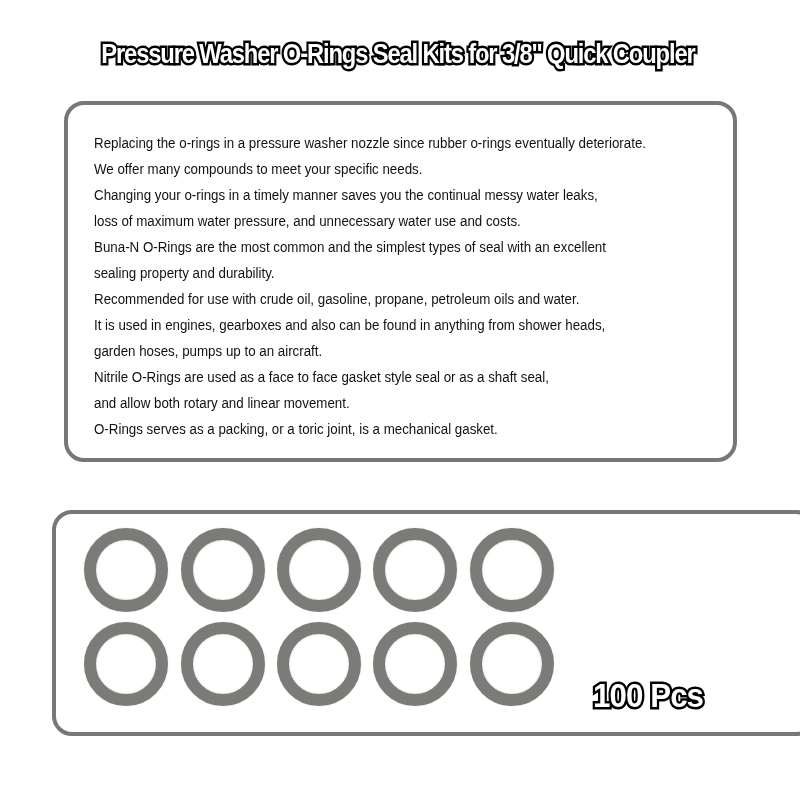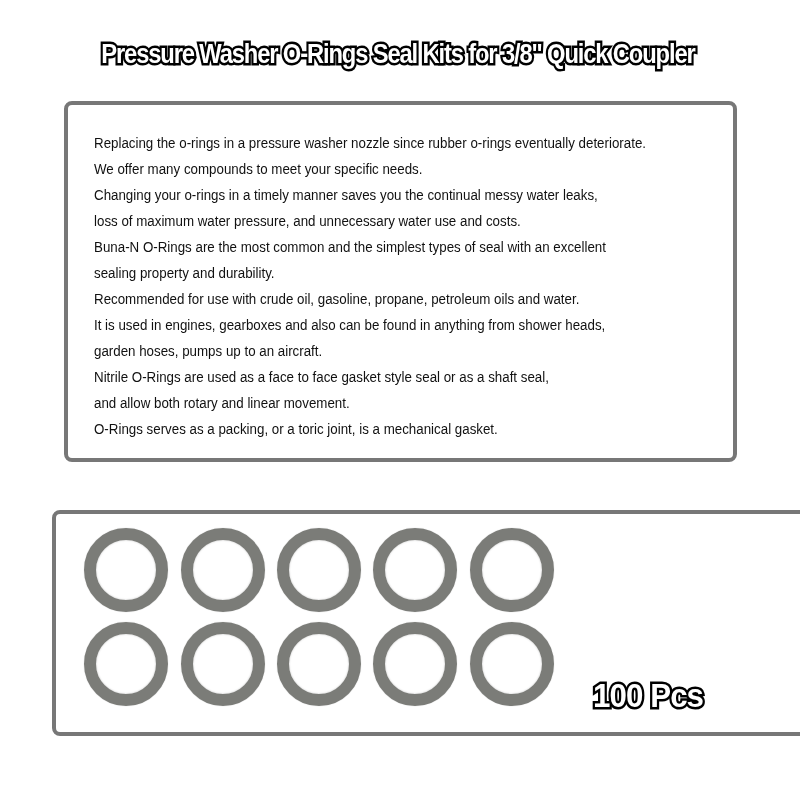--- a/index.html
+++ b/index.html
@@ -30,21 +30,21 @@
       paint-order: stroke fill;
       transform: scaleX(0.88);
       transform-origin: 383px 0;
       white-space: nowrap;
       line-height: 36px;
     }
     .panel {
       position: absolute;
       box-sizing: border-box;
       border: 4.5px solid #777777;
-      border-radius: 8px;
+      border-radius: 20px;
       background: #ffffff;
     }
     .desc-panel {
       left: 64px;
       top: 101px;
       width: 673px;
       height: 361px;
     }
     .desc-lines {
       position: absolute;

